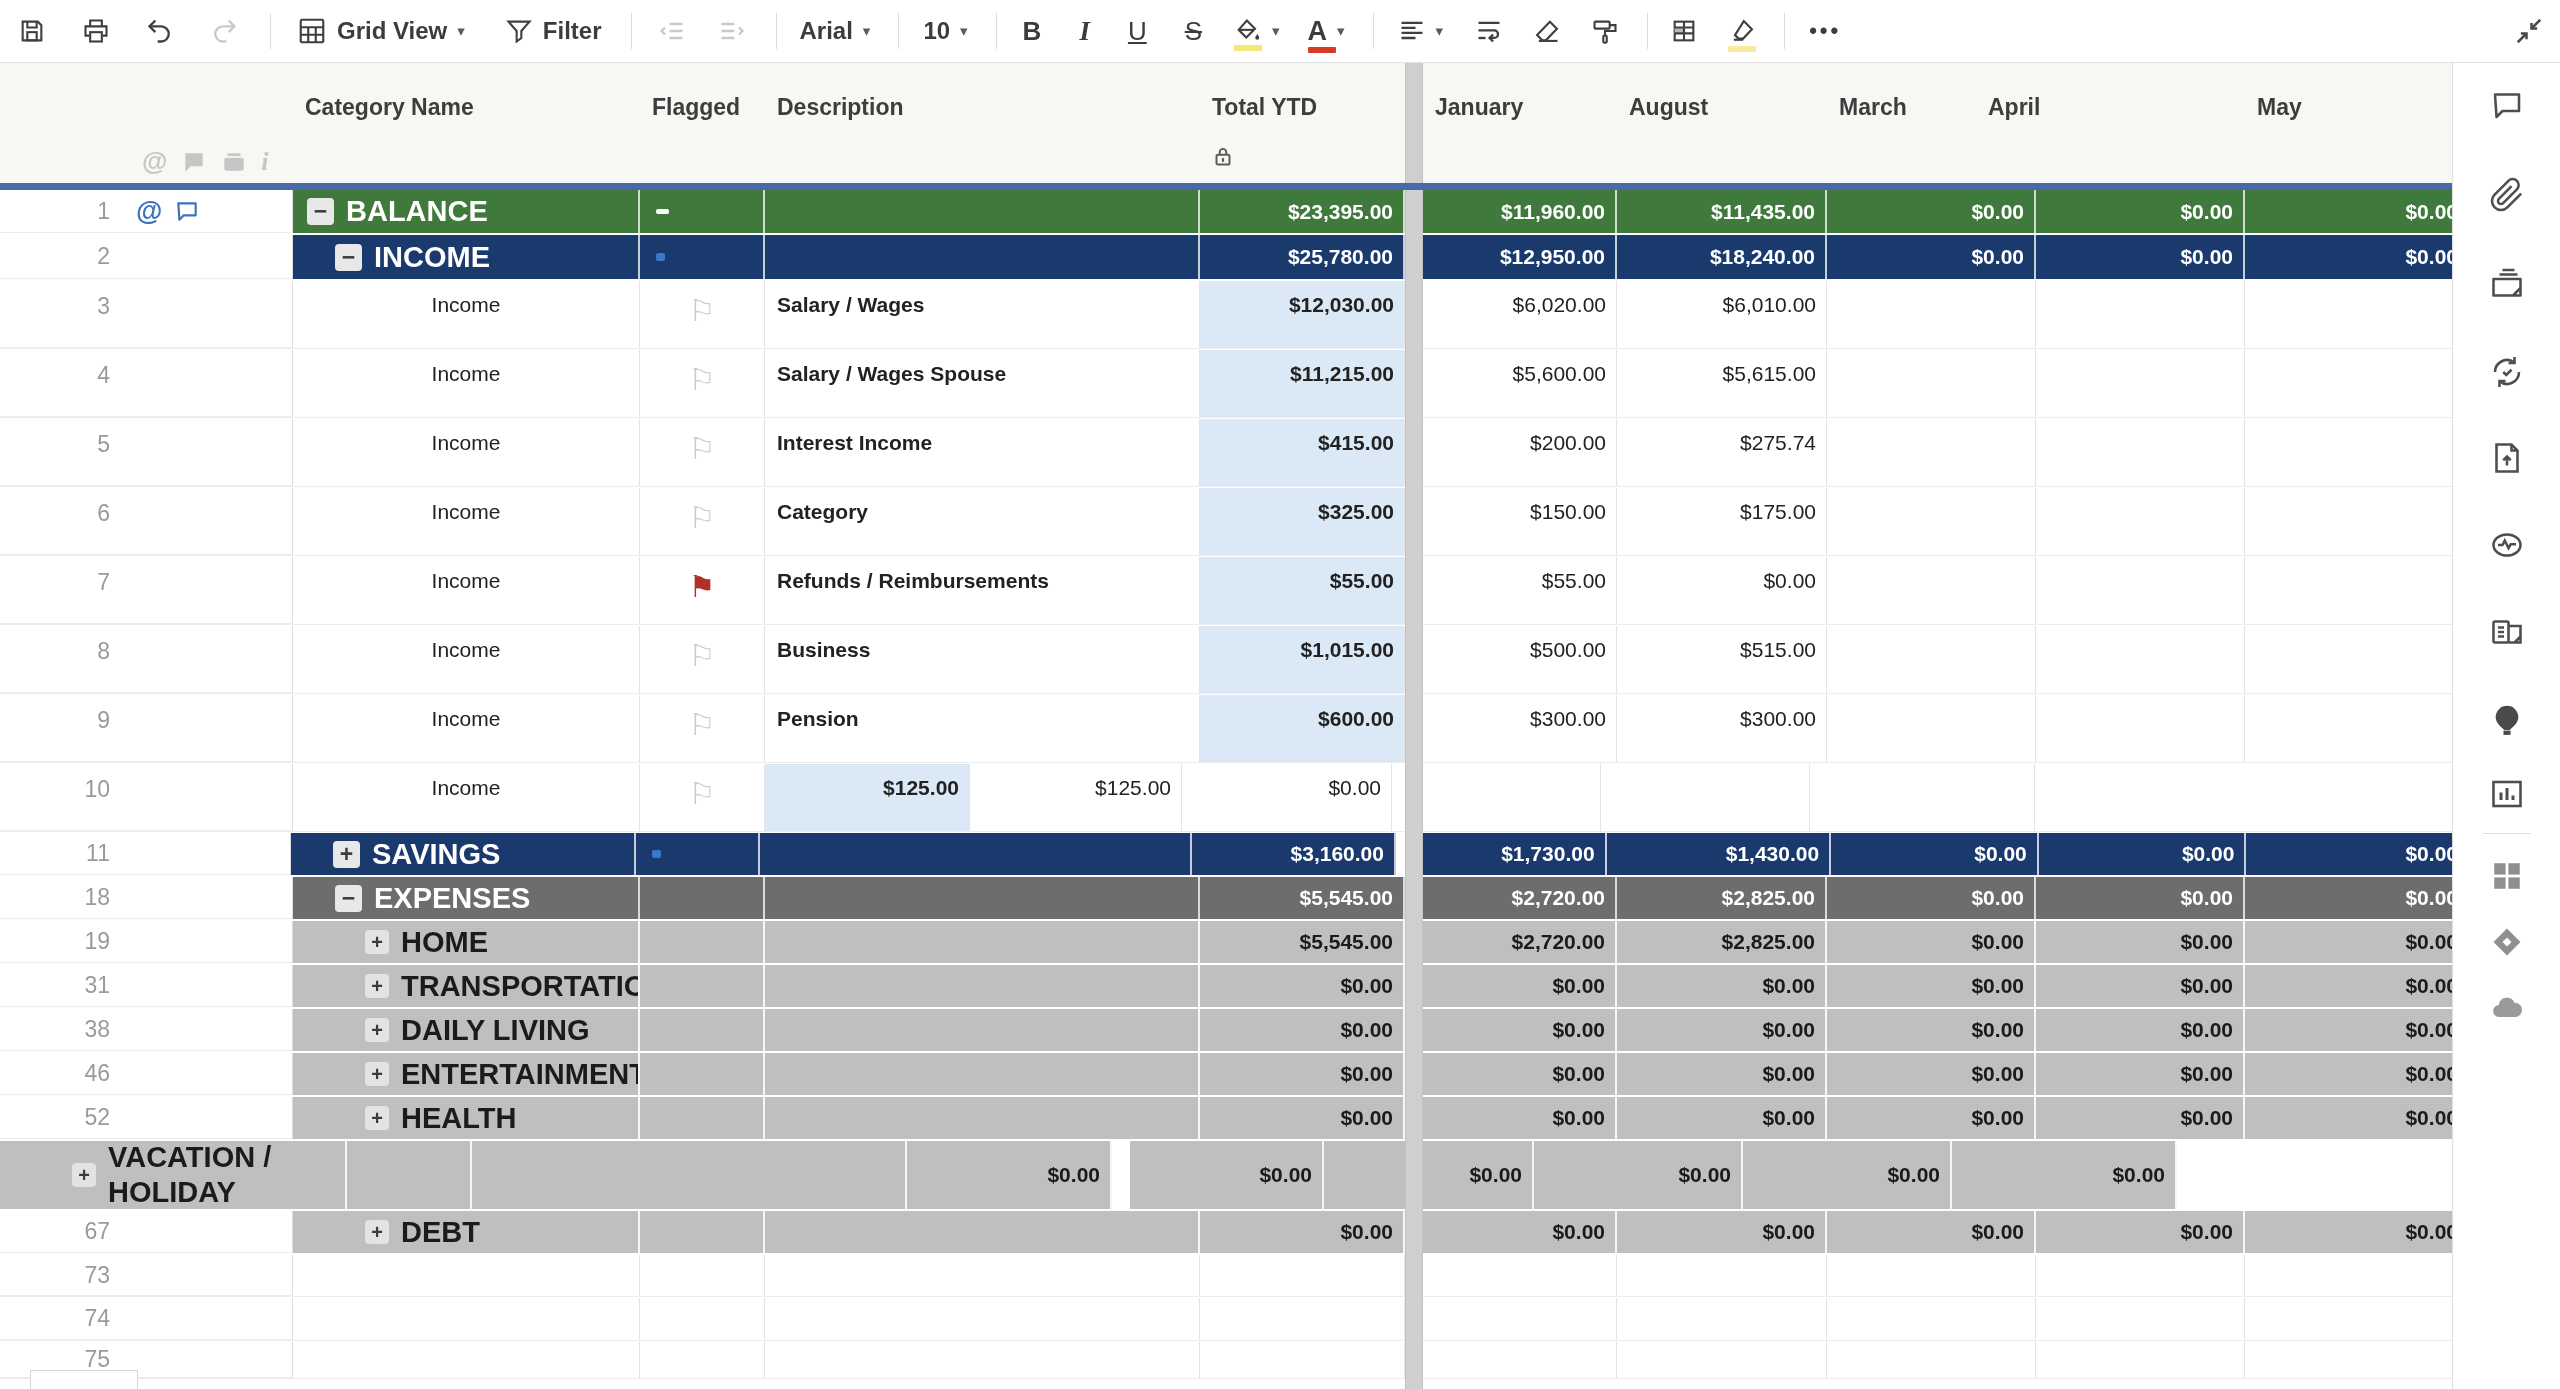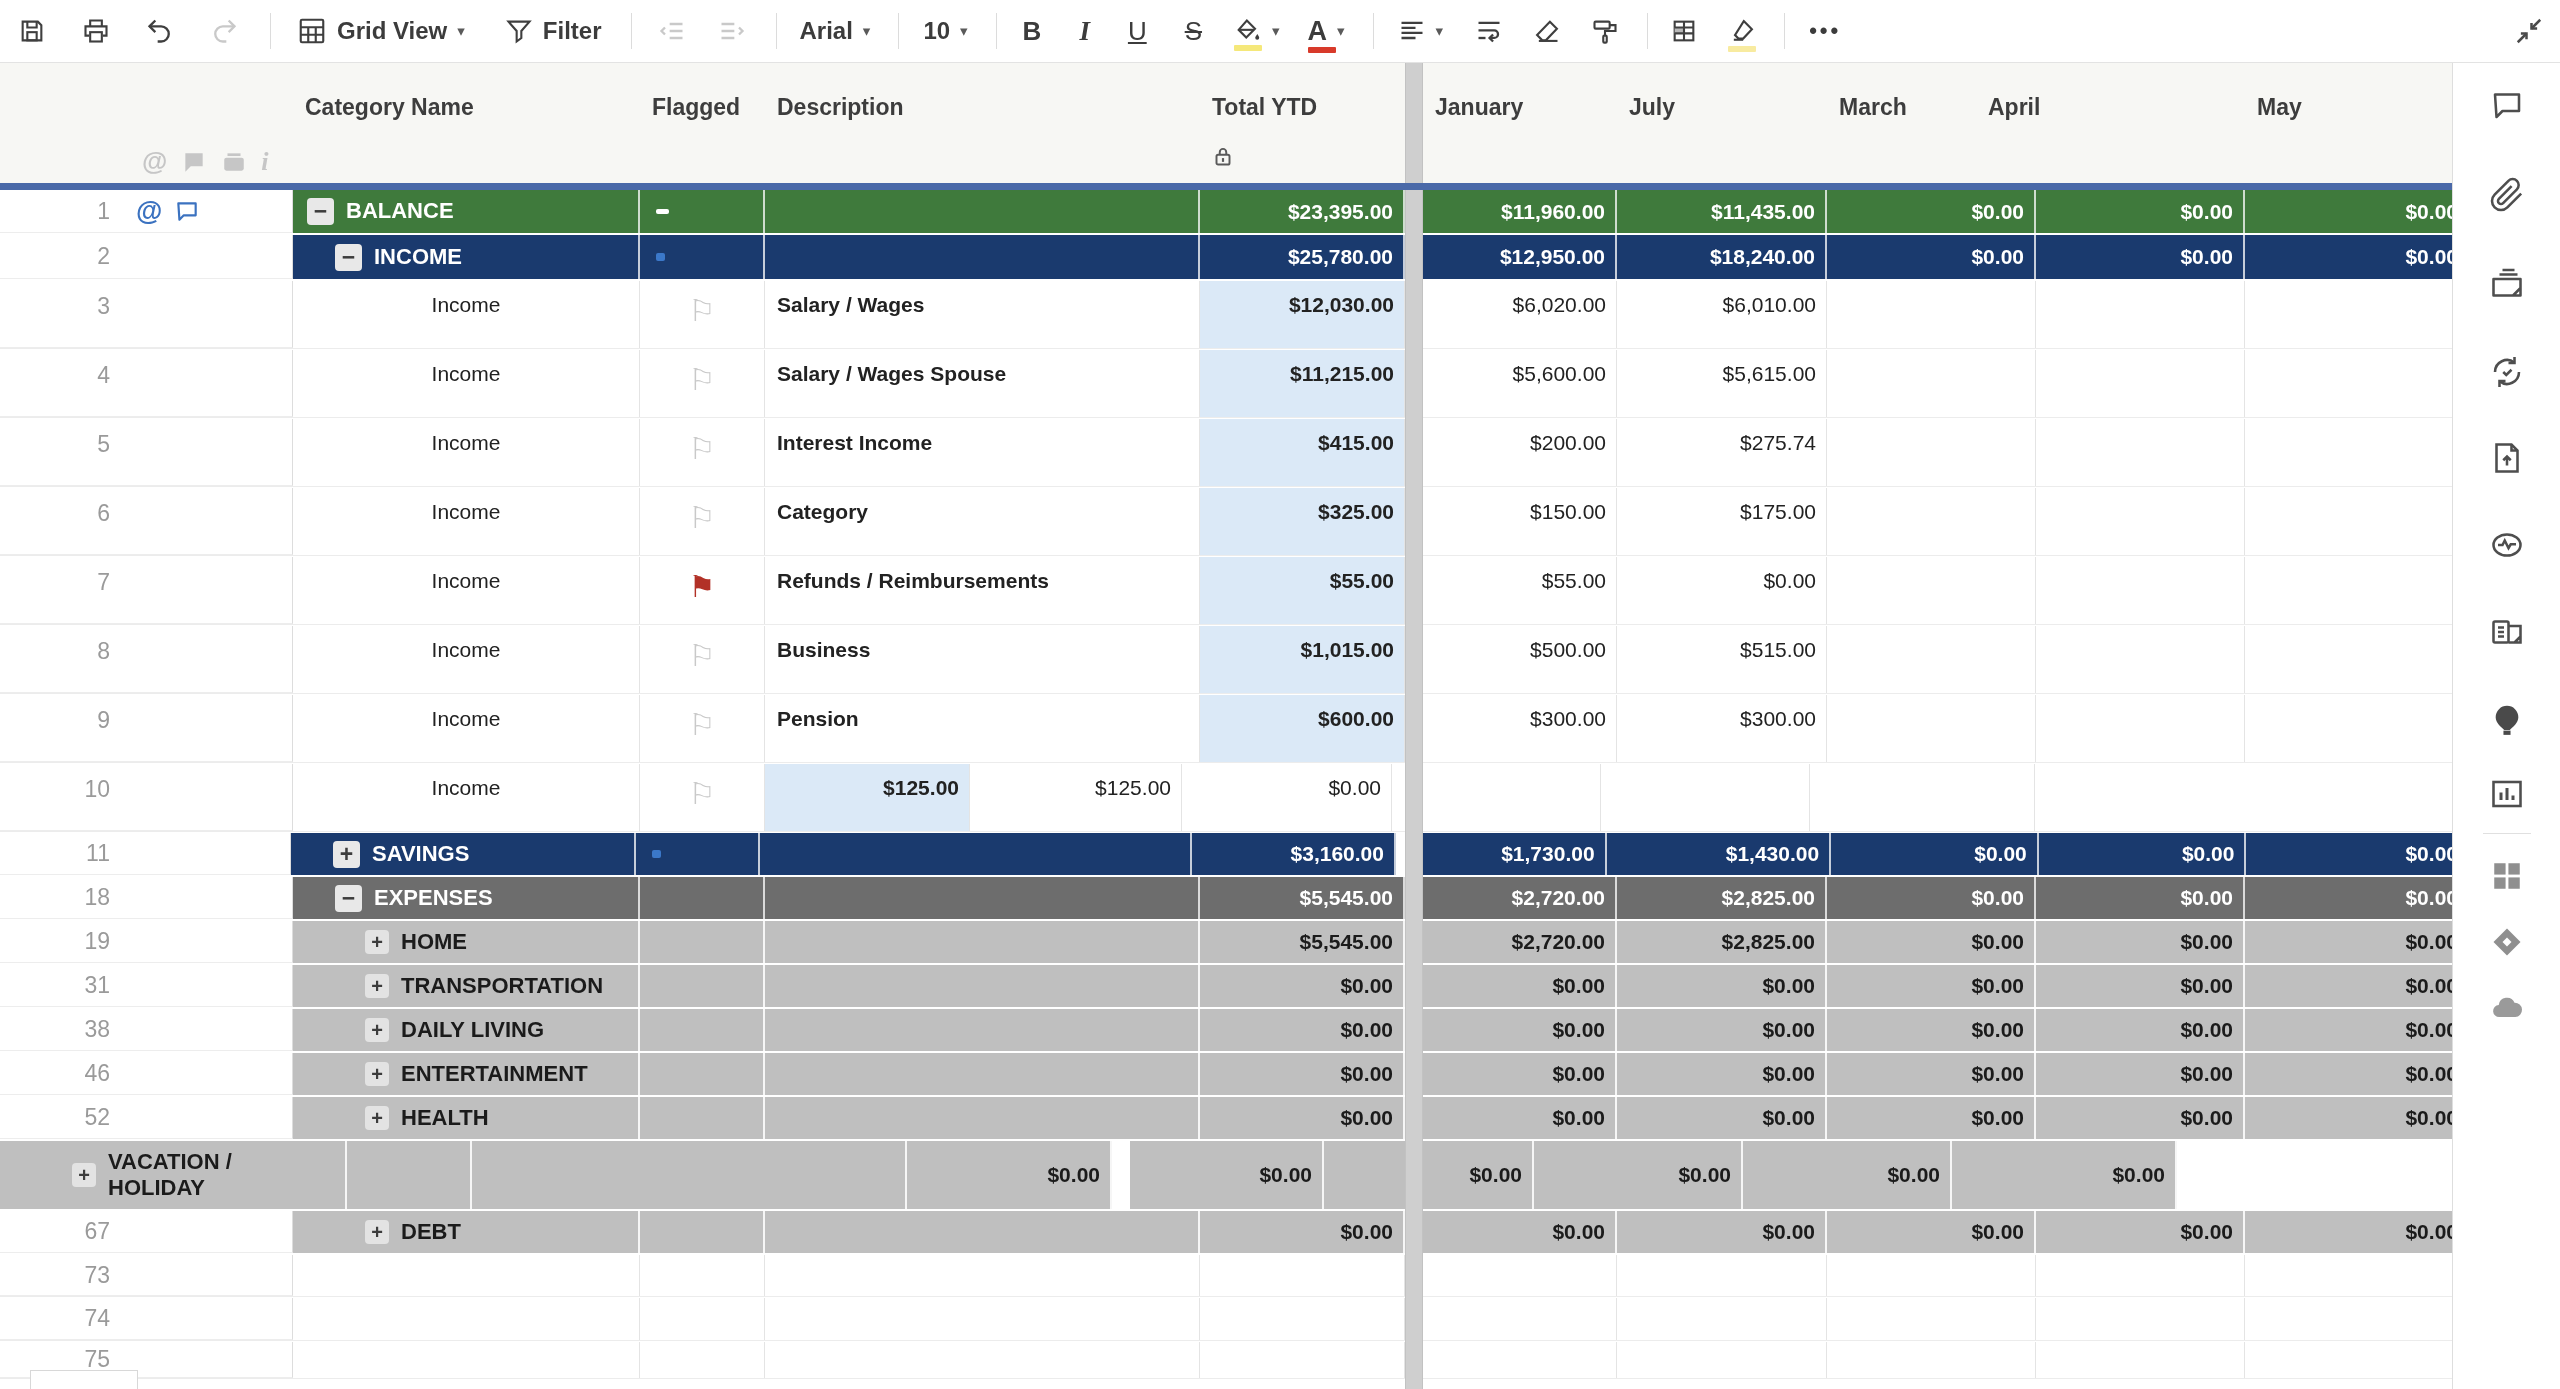--- a/index.html
+++ b/index.html
@@ -50,21 +50,21 @@
   .row.darkgray .cell{background:#6d6d6d;color:#fff;border-right:2px solid rgba(255,255,255,.75);}
   .row.gray   .cell{background:#bfbfbf;color:#1b1b1b;border-right:2px solid rgba(255,255,255,.85);}
   .row.white  .cell{background:#fff;color:#222;border-right:1px solid #e4e4e4;}
   .row.white{border-bottom:1px solid #ececec;margin-bottom:1px;}
   .row .gutter{background:#fff;color:#9a9a9a;}
 
   .cat{padding-left:14px;}
   .toggle{min-width:27px;height:27px;background:#e8e8e8;border-radius:4px;color:#3c3c3c;
     font-size:23px;font-weight:bold;display:flex;align-items:center;justify-content:center;margin-right:12px;flex:none;}
   .row.gray .toggle{min-width:24px;height:24px;font-size:20px;background:#e3e3e3;}
-  .cat-label{font-size:22px;font-weight:bold;line-height:1.2;max-width:212px;}
+  .cat-label{font-size:29px;font-weight:bold;line-height:1.2;max-width:212px;}
   .cat-centered{justify-content:center;padding-left:0;}
   .cat-plain{font-size:21px;font-weight:normal;color:#222;}
 
   .flagcell{justify-content:center;}
   .flag-outline{color:#c9c9c9;font-size:30px;}
   .flag-red{color:#b23127;font-size:30px;}
   .dashcell{justify-content:flex-start;padding-left:16px;}
   .dash-white{width:13px;height:5px;background:#fff;border-radius:2px;}
   .dash-blue{width:9px;height:8px;background:#3b78c9;border-radius:2px;}
 
@@ -247,21 +247,21 @@
             <rect x="6" y="4" width="12" height="2.5" fill="#c6c6c6"></rect>
           </svg>
         <span class="hg-i">i</span>
       </div>
       <div id="col-heads">
           <div class="col-head" style="left: 305px;">Category Name</div>
           <div class="col-head" style="left: 652px;">Flagged</div>
           <div class="col-head" style="left: 777px;">Description</div>
           <div class="col-head" style="left: 1212px;">Total YTD</div>
           <div class="col-head" style="left: 1435px;">January</div>
-          <div class="col-head" style="left: 1629px;">July</div>
+          <div class="col-head" style="left: 1629px;">August</div>
           <div class="col-head" style="left: 1839px;">March</div>
           <div class="col-head" style="left: 1988px;">April</div>
           <div class="col-head" style="left: 2257px;">May</div>
         </div>
       <div id="lock-wrap" style="left: 1210px;">
         <svg width="26" height="26" viewBox="0 0 24 24" fill="none" stroke="#5a5a5a" stroke-width="1.8">
             <rect x="6" y="10" width="12" height="9" rx="1.5"></rect>
             <path d="M9 10V7.5a3 3 0 0 1 6 0V10"></path>
             <rect x="11" y="13" width="2" height="3.5" fill="#5a5a5a" stroke="none"></rect>
           </svg>

